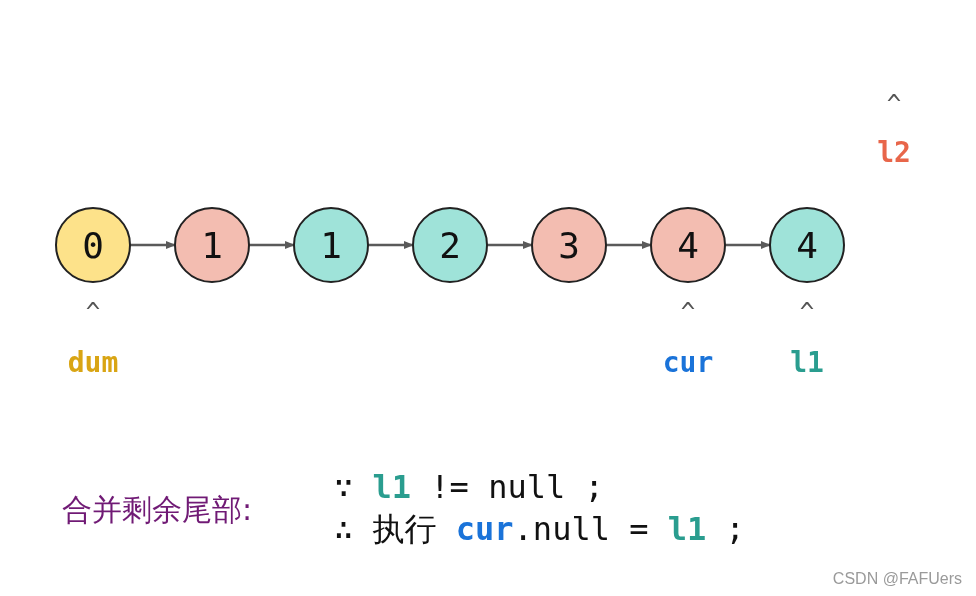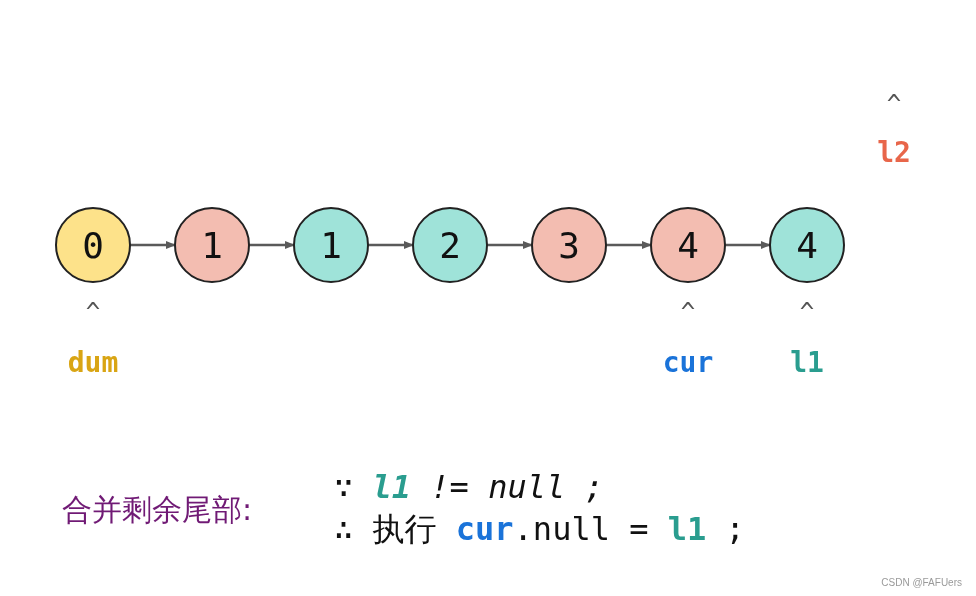--- a/index.html
+++ b/index.html
@@ -3,24 +3,24 @@
 <meta charset="utf-8">
 <style>
   html, body { margin:0; padding:0; background:#ffffff; }
   body { width:976px; height:596px; position:relative; overflow:hidden; font-family:"DejaVu Sans", sans-serif; }
   #diagram { position:absolute; left:0; top:0; }
   .node-label { font-family:"DejaVu Sans Mono", monospace; font-size:36px; fill:#111; }
   .caret { font-family:"DejaVu Sans Mono", monospace; font-size:24px; fill:#555; }
   .ptr { font-family:"DejaVu Sans Mono", monospace; font-size:28px; font-weight:bold; }
   .caption { position:absolute; left:62px; top:490px; font-size:30px; color:#701a75; font-family:"DejaVu Sans", sans-serif; }
   .code { position:absolute; left:334px; font-family:"DejaVu Sans Mono", monospace; font-size:32px; color:#111; white-space:pre; }
-  .code.l1 { top:468px;font-style:italic; }
+  .code.l1 { top:468px; }
   .code.l2 { top:508px; }
   .code .kw { font-weight:bold; }
-  .watermark { position:absolute; right:14px; bottom:8px; font-size:10px; color:#9a9a9a; font-family:"Liberation Sans", sans-serif; }
+  .watermark { position:absolute; right:14px; bottom:8px; font-size:16px; color:#9a9a9a; font-family:"Liberation Sans", sans-serif; }
 </style>
 </head>
 <body>
 
 <svg id="diagram" width="976" height="596" xmlns="http://www.w3.org/2000/svg">
   <defs>
     <marker id="arrowhead" markerWidth="10" markerHeight="10" refX="9" refY="5" orient="auto" markerUnits="userSpaceOnUse">
       <path d="M0,1 L10,5 L0,9 z" fill="#5a5a5a"></path>
     </marker>
   </defs>

